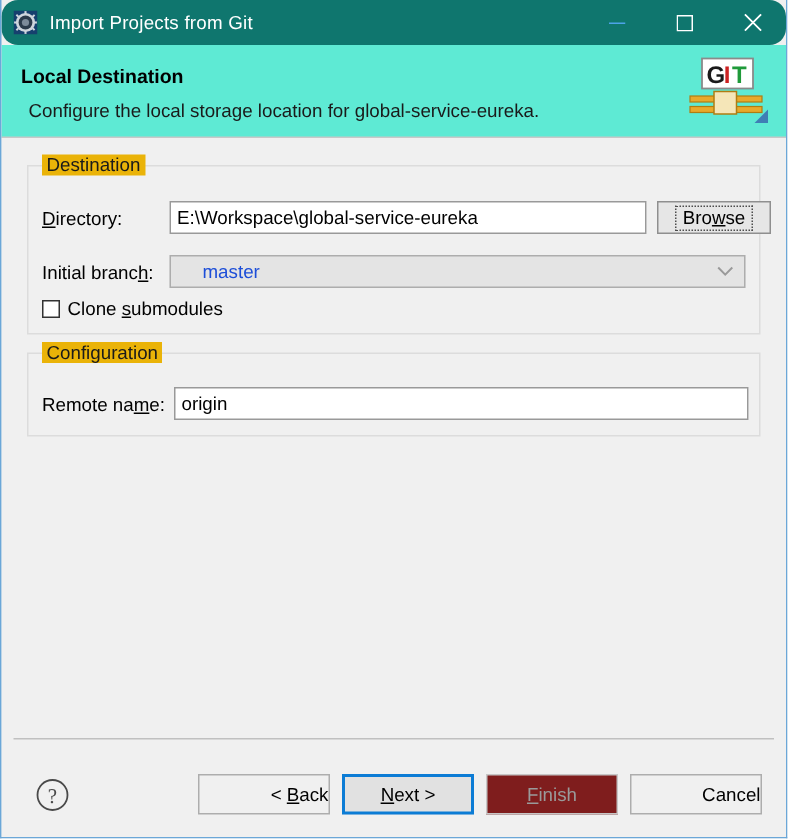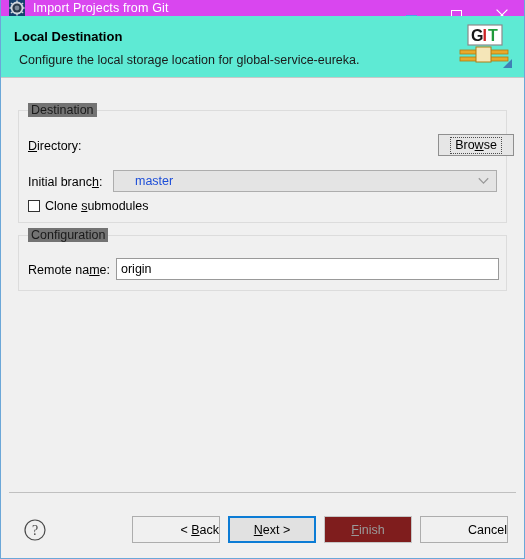--- a/index.html
+++ b/index.html
@@ -16,26 +16,27 @@
     height: 559px;
     box-sizing: border-box;
     background: #f0f0f0;
     border: 1px solid #6ba7d8;
     border-top: none;
     overflow: hidden;
   }
 
   
   .titlebar {
-    height: 16px;
-    background: #d946ef;
+    height: 30px;
+    background: #0f766e;
     display: flex;
     align-items: center;
     position: relative;
     user-select: none;
+    border-radius: 11px;
   }
   .title-icon {
     width: 16px;
     height: 16px;
     margin-left: 8px;
     margin-right: 8px;
     flex: 0 0 auto;
     display: block;
   }
   .title-text {
@@ -103,21 +104,21 @@
   }
   .group {
     position: absolute;
     border: 1px solid #dcdcdc;
     box-sizing: border-box;
   }
   .group-label {
     position: absolute;
     top: -8px;
     left: 9px;
-    background: #737373;
+    background: #eab308;
     padding: 0 3px;
     font-size: 12.5px;
     color: #1a1a1a;
   }
   #group-destination {
     left: 17px;
     top: 18px;
     width: 489px;
     height: 113px;
   }
@@ -321,20 +322,21 @@
     </svg>
   </div>
 
   <div class="content">
 
     <div class="group" id="group-destination">
       <span class="group-label">Destination</span>
 
       <span class="field-label" style="left:9px; top:28px;"><span class="mn">D</span>irectory:</span>
 
+      <div class="textfield" style="left:94px; top:23px; width:318px;" placeholder="">E:\Workspace\global-service-eureka</div>
 
       <div class="browse-btn" style="left:419px; top:23px; width:76px;">
         <span class="browse-inner">Bro<span class="mn">w</span>se</span>
       </div>
 
       <span class="field-label" style="left:9px; top:64px;">Initial branc<span class="mn">h</span>:</span>
 
       <div class="combo" style="left:94px; top:59px; width:384px;">
         <span>master</span>
         <svg class="combo-arrow" width="11" height="7" viewBox="0 0 11 7">

